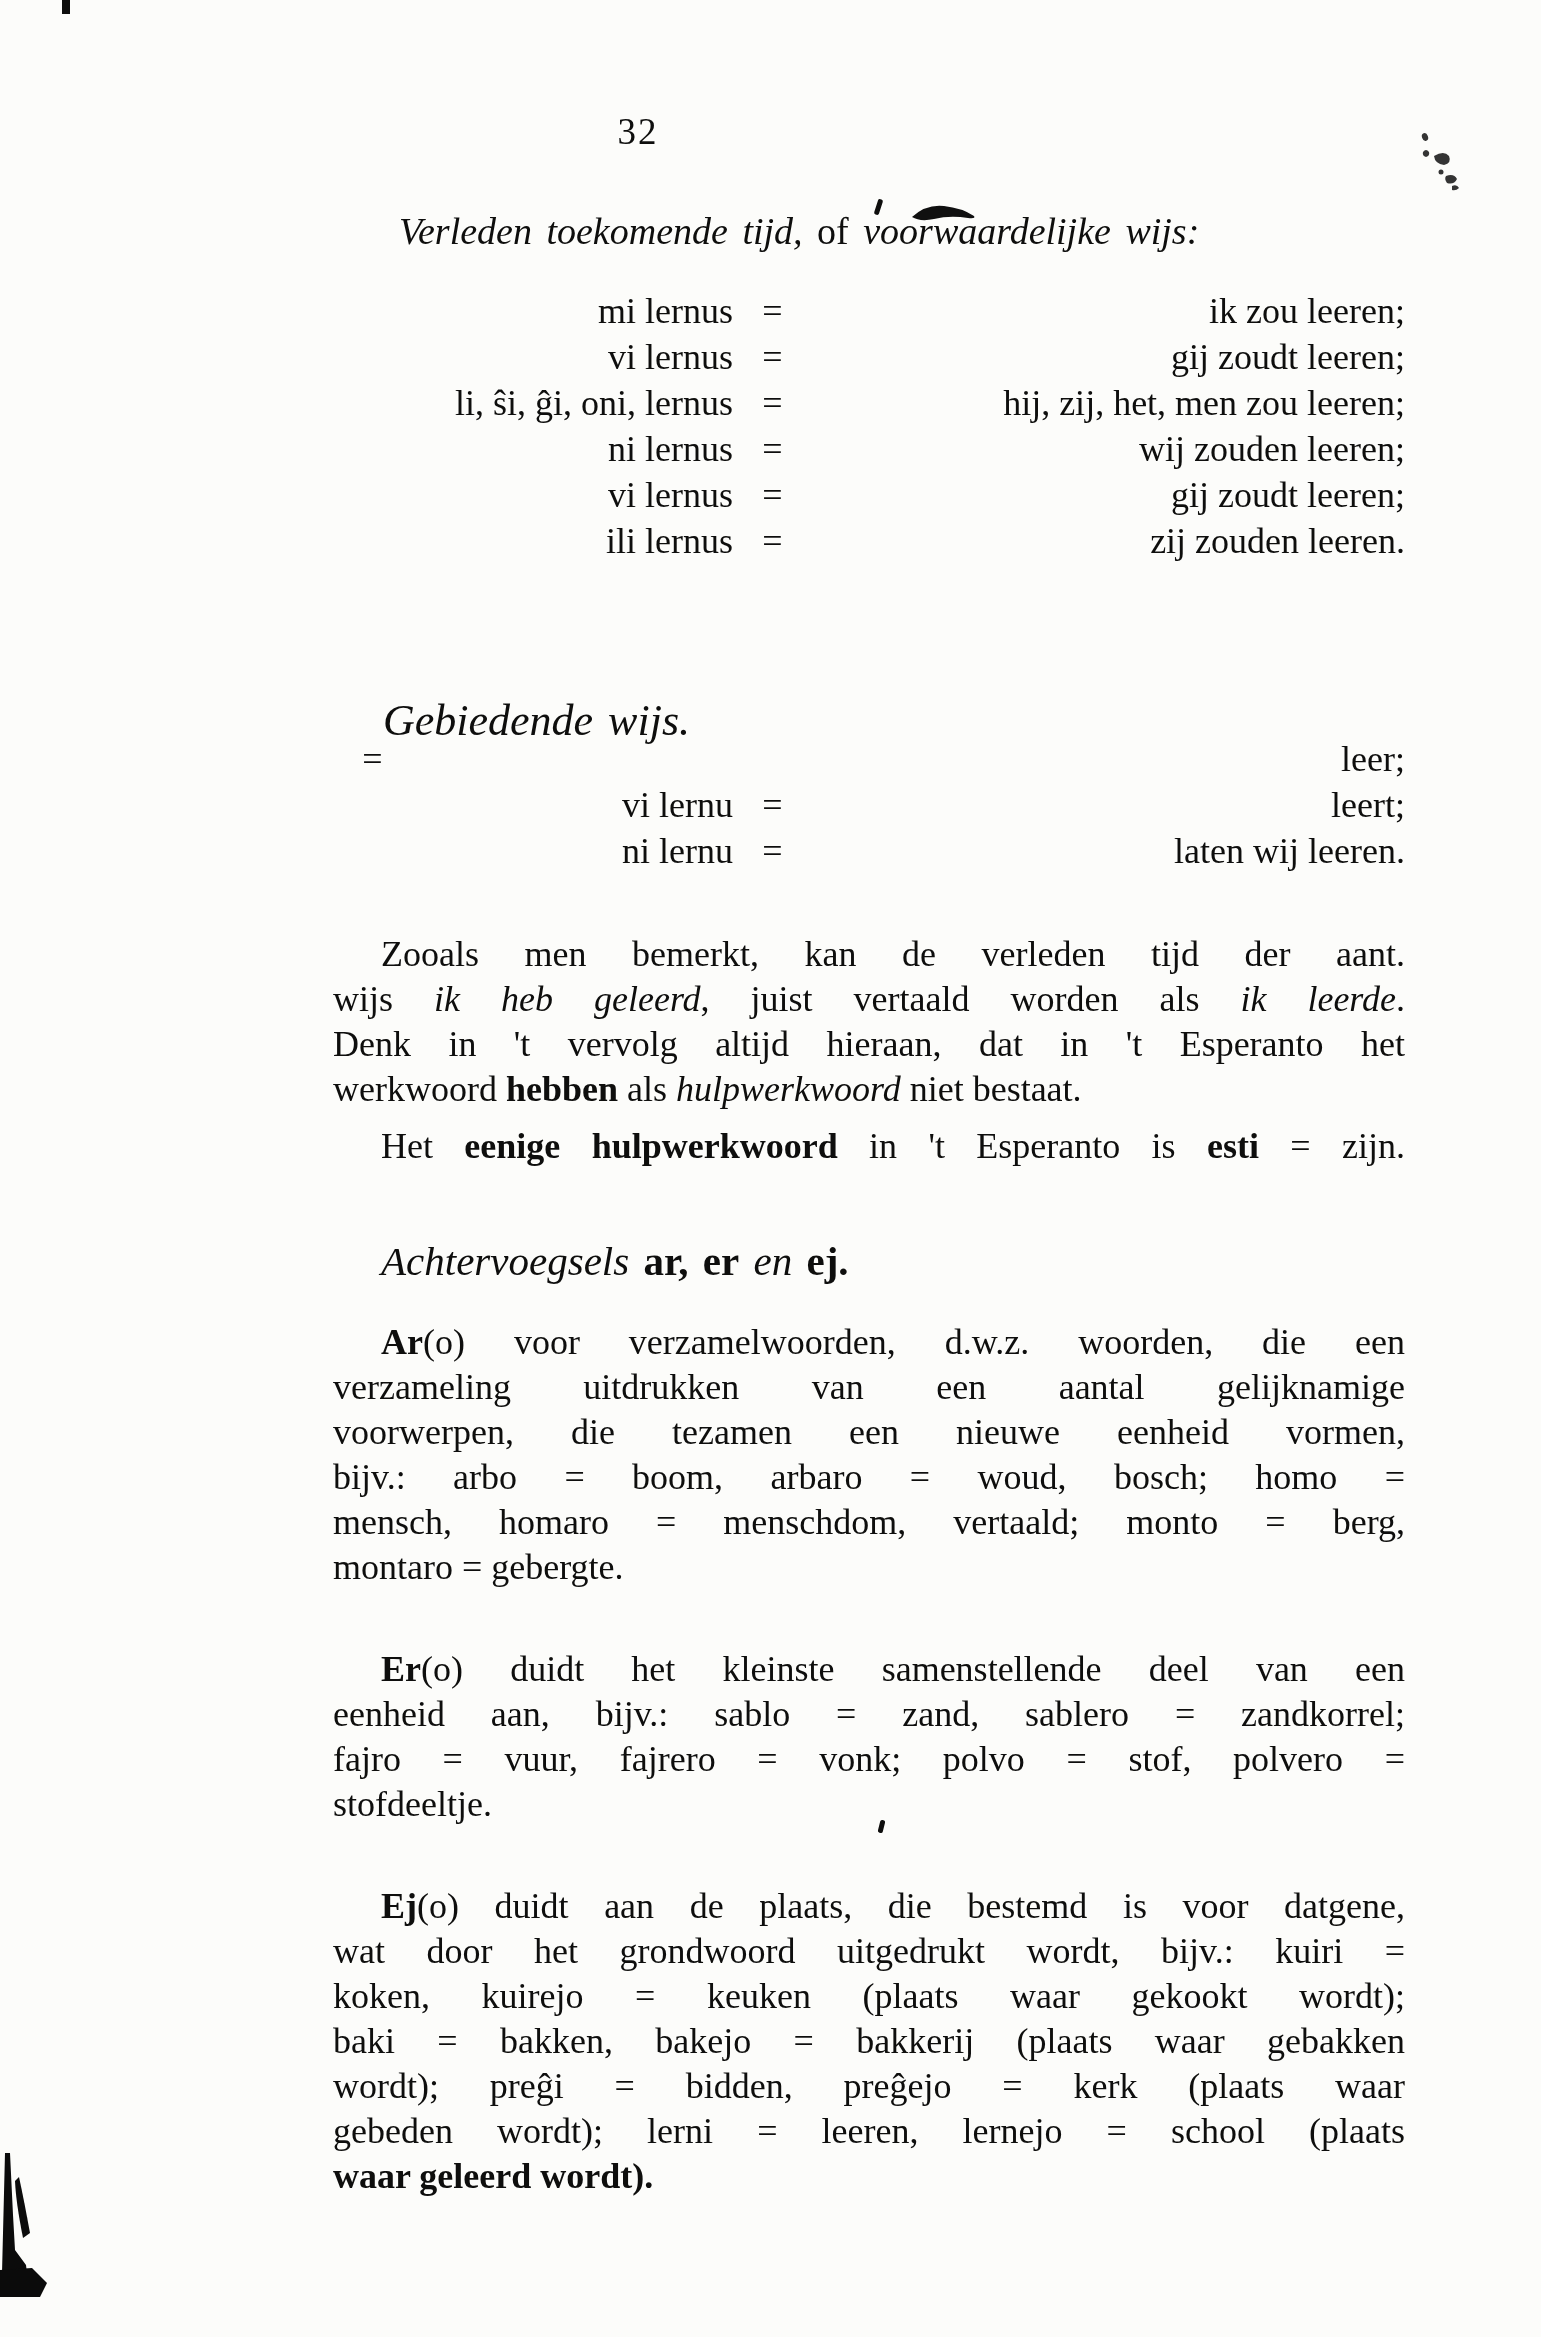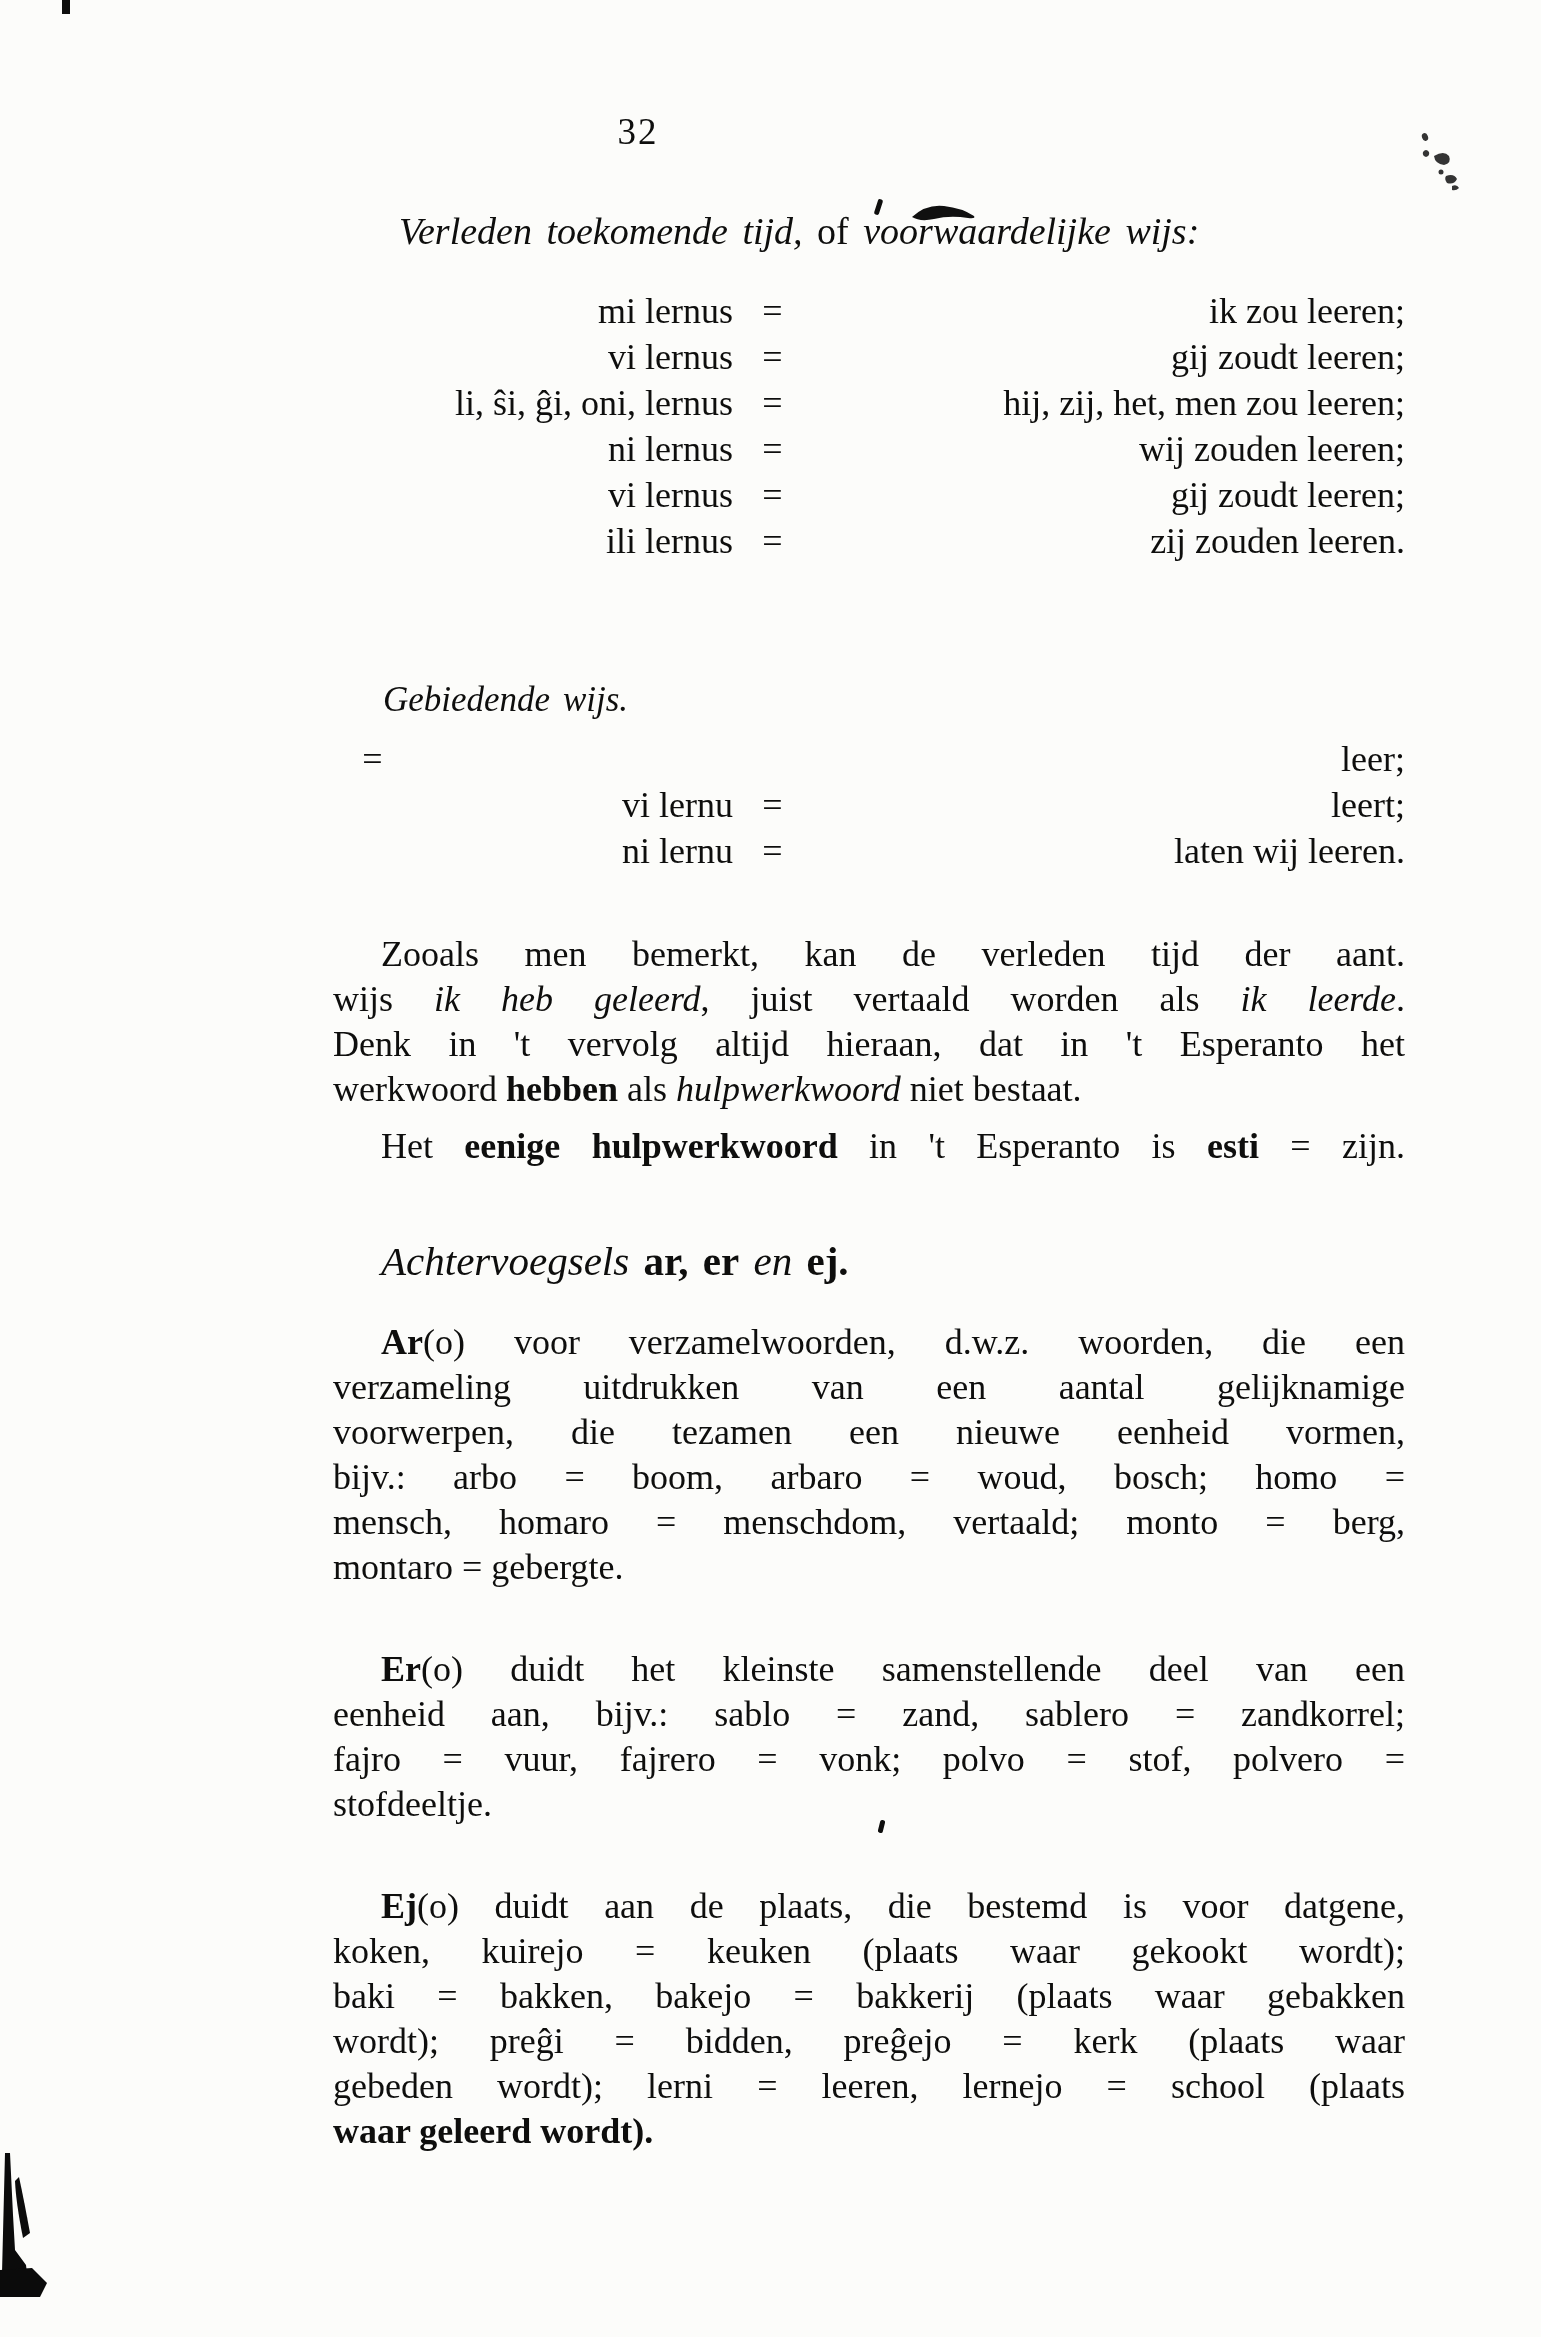--- a/index.html
+++ b/index.html
@@ -20,21 +20,21 @@
   .para,.tbl,.hding,.pagenum{position:absolute;}
   .para{left:333px;width:1072px;font-size:36px;line-height:45px;}
   .line{text-align:left;}
   .line.j{text-align:justify;text-align-last:justify;}
   .line.ind{text-indent:48px;margin-top:12px;}
   .i{font-style:italic;}
   .b{font-weight:bold;}
   .pagenum{left:588px;top:110px;width:100px;text-align:center;font-size:37px;letter-spacing:2px;}
   .h1{left:399px;top:208px;width:920px;font-size:38px;line-height:46px;word-spacing:5px;}
   .h1 .i,.h2,.h3 .i{font-style:italic;}
-  .h2{left:383px;top:680px;font-size:35px;word-spacing:4px;}
+  .h2{left:383px;top:695px;font-size:44px;word-spacing:4px;}
   .h3{left:333px;top:1226px;width:1072px;font-size:41px;line-height:46px;word-spacing:4px;}
   .tbl{left:333px;width:1072px;font-size:36px;line-height:46px;}
   .tbl1{top:288px;}
   .tbl2{top:736px;}
   .trow{display:flex;}
   .cl{width:400px;text-align:right;white-space:pre;}
   .ce{width:79px;text-align:center;}
   .cr{flex:1;text-align:right;white-space:pre;}
   .p-remark{top:920px;}
   .p-aux{top:1112px;}
@@ -157,20 +157,21 @@
       <div class="line j ind"><span class="b">Er</span><span class="n">(o) duidt het kleinste samenstellende deel van een</span></div>
       <div class="line j"><span class="n">eenheid aan, bijv.: sablo = zand, sablero = zandkorrel;</span></div>
       <div class="line j"><span class="n">fajro = vuur, fajrero = vonk; polvo = stof, polvero =</span></div>
       <div class="line nj"><span class="n">stofdeeltje.</span></div>
     </div>
 
   <div class="mark-tick-ej"></div>
 
   <div class="para p-ej">
       <div class="line j ind"><span class="b">Ej</span><span class="n">(o) duidt aan de plaats, die bestemd is voor datgene,</span></div>
+      <div class="line j"><span class="n">wat door het grondwoord uitgedrukt wordt, bijv.: kuiri =</span></div>
       <div class="line j"><span class="n">koken, kuirejo = keuken (plaats waar gekookt wordt);</span></div>
       <div class="line j"><span class="n">baki = bakken, bakejo = bakkerij (plaats waar gebakken</span></div>
       <div class="line j"><span class="n">wordt); preĝi = bidden, preĝejo = kerk (plaats waar</span></div>
       <div class="line j"><span class="n">gebeden wordt); lerni = leeren, lernejo = school (plaats</span></div>
       <div class="line nj"><span class="b">waar geleerd wordt).</span></div>
     </div>
 
   <svg class="corner-blob" width="64" height="170">
     <g fill="#0b0b0b">
       <path d="M5,8 L10,8 L13,70 L15,105 L26,120 L27,128 L2,128 Z"></path>

